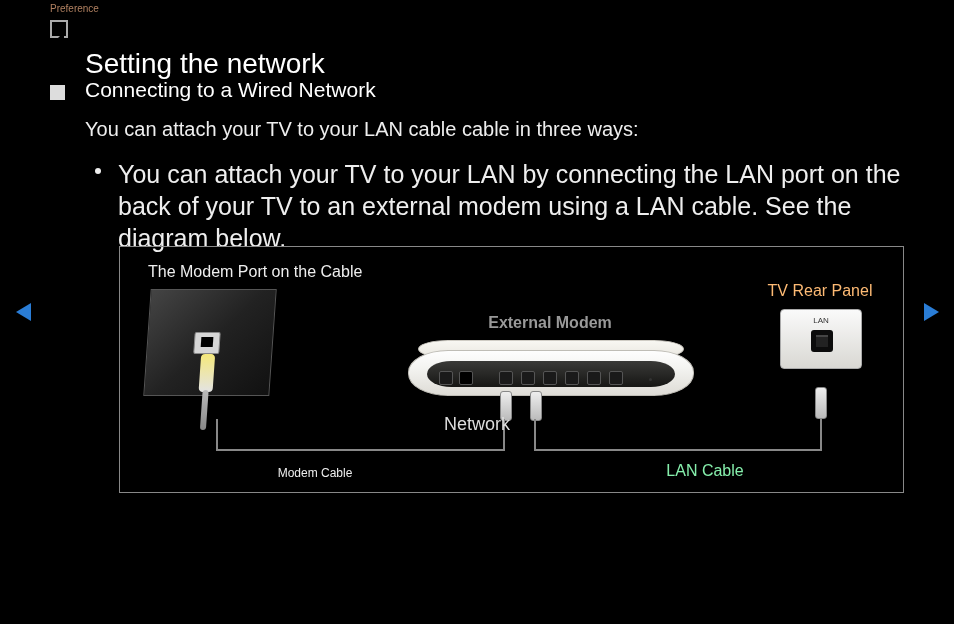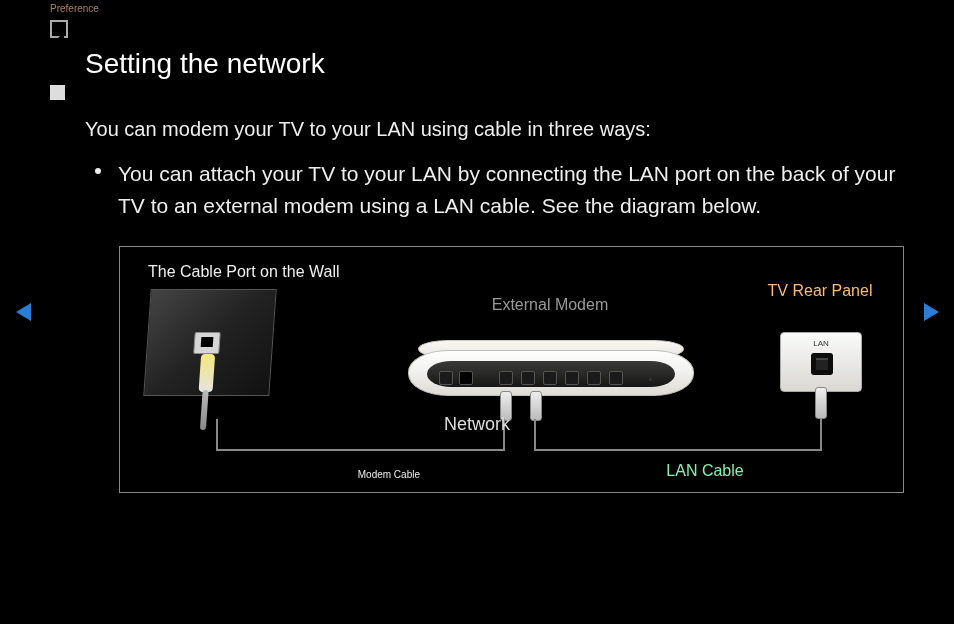--- a/index.html
+++ b/index.html
@@ -11,29 +11,29 @@
   .bookmark-icon::after { content:""; position:absolute; right:2px; bottom:-2px; width:0; height:0; border-left:6px solid transparent; border-bottom:6px solid #000; }
 
   .title { position:absolute; left:85px; top:15px; font-size:28px; font-weight:400; color:#fff;margin-top:33px; }
 
   .square-icon { position:absolute; left:50px; top:85px; width:15px; height:15px; background:#ddd; }
   .subtitle { position:absolute; left:85px; top:78px; font-size:21px; font-weight:500; color:#fff; }
 
   .intro { position:absolute; left:85px; top:118px; font-size:20px; font-weight:300; color:#eee; }
 
   .bullet { position:absolute; left:95px; top:168px; width:6px; height:6px; background:#eee; border-radius:50%; }
-  .bullet-text { position:absolute; left:118px; top:158px; right:40px; font-size:21px; font-weight:300; line-height:32px; color:#eee; }
+  .bullet-text { position:absolute; left:118px; top:158px; right:40px; font-size:25px; font-weight:300; line-height:32px; color:#eee; }
 
   
   .diagram { position:absolute; left:119px; top:246px; width:785px; height:247px; border:1px solid #888; }
 
   .wall-label { position:absolute; left:28px; top:16px; font-size:16px; font-weight:300; color:#eee; }
-  .modem-label { position:absolute; left:300px; top:47px; width:260px; text-align:center; font-size:16px; font-weight:400; color:#999; line-height:22px; }
+  .modem-label { position:absolute; left:300px; top:65px; width:260px; text-align:center; font-size:16px; font-weight:700; color:#999; line-height:22px; }
   .tv-label { position:absolute; left:595px; top:35px; width:210px; text-align:center; font-size:16px; font-weight:300; color:#fdba74; }
-  .modem-cable-label { position:absolute; left:90px; bottom:12px; width:210px; text-align:right; font-size:10px; color:#eee; }
+  .modem-cable-label { position:absolute; left:90px; bottom:12px; width:210px; text-align:center; font-size:12px; color:#eee; }
   .lan-cable-label { position:absolute; left:470px; bottom:12px; width:230px; text-align:center; font-size:16px; color:#86efac; }
 
   
   .wall { position:absolute; left:27px; top:42px; width:126px; height:107px; background:linear-gradient(135deg,#444 0%,#222 50%,#111 100%); border:1px solid #555; transform:skewX(-4deg); }
   .wallport { position:absolute; left:46px; top:42px; width:26px; height:22px; background:#d6d6d6; border:1px solid #888; border-radius:2px; }
   .wallport::after { content:""; position:absolute; left:6px; top:4px; width:12px; height:10px; background:#000; }
   .wall-plug { position:absolute; left:54px; top:64px; width:14px; height:38px; background:linear-gradient(#f5e87a,#e3e3e3); border-radius:4px; }
   .wall-cable { position:absolute; left:58px; top:100px; width:6px; height:40px; background:linear-gradient(#bbb,#888); border-radius:3px; }
 
   
@@ -55,21 +55,21 @@
   
   .cable { position:absolute; background:#888; }
   .c1h { left:96px; top:202px; width:287px; height:2px; }
   .c1vL{ left:96px; top:172px; width:2px; height:32px; }
   .c1vR{ left:383px; top:172px; width:2px; height:32px; }
   .c2h { left:414px; top:202px; width:288px; height:2px; }
   .c2vL{ left:414px; top:172px; width:2px; height:32px; }
   .c2vR{ left:700px; top:172px; width:2px; height:32px; }
 
   
-  .tv-panel { position:absolute; left:660px; top:85px; width:82px; height:60px; background:linear-gradient(#fafafa,#d9d8d3); border:1px solid #aaa; border-radius:4px; box-shadow:3px 3px 6px rgba(0,0,0,.6); }
+  .tv-panel { position:absolute; left:660px; top:62px; width:82px; height:60px; background:linear-gradient(#fafafa,#d9d8d3); border:1px solid #aaa; border-radius:4px; box-shadow:3px 3px 6px rgba(0,0,0,.6); }
   .tv-panel .lbl { position:absolute; width:100%; top:6px; text-align:center; font-size:8px; color:#333; font-weight:400; }
   .tv-port { position:absolute; left:30px; top:20px; width:22px; height:22px; background:#0c0c0c; border-radius:3px; }
   .tv-port::after{content:"";position:absolute;left:5px;top:5px;width:12px;height:10px;background:#222;border-top:2px solid #444;}
   .tv-plug { position:absolute; left:695px; top:140px; width:12px; height:32px; background:linear-gradient(#eee,#bbb); border-radius:3px; border:1px solid #888; }
 
   
   .arrow { position:absolute; top:303px; width:0; height:0; cursor:pointer; }
   .arrow.left { left:16px; border-top:9px solid transparent; border-bottom:9px solid transparent; border-right:15px solid #2a7dd6; }
   .arrow.right { right:15px; border-top:9px solid transparent; border-bottom:9px solid transparent; border-left:15px solid #2a7dd6; }
 
@@ -79,28 +79,29 @@
 <body>
 
 <div class="page">
 
   <div class="crumb">Preference</div>
 
   <div class="bookmark-icon"></div>
   <div class="title">Setting the network</div>
 
   <div class="square-icon"></div>
+  <div class="subtitle">Connecting to a Wired Network</div>
 
-  <div class="intro">You can modem your TV to your LAN using cable in three ways:</div>
+  <div class="intro">You can attach your TV to your LAN cable cable in three ways:</div>
 
   <div class="bullet"></div>
   <div class="bullet-text">You can attach your TV to your LAN by connecting the LAN port on the back of your TV to an external modem using a LAN cable. See the diagram below.</div>
 
   <div class="diagram">
-    <div class="wall-label">The Cable Port on the Wall</div>
+    <div class="wall-label">The Modem Port on the Cable</div>
     <div class="modem-label">
       <span>External Modem</span><br>
     </div>
     <div class="tv-label">TV Rear Panel</div>
 
     <div class="wall">
       <div class="wallport"></div>
       <div class="wall-plug"></div>
       <div class="wall-cable"></div>
     </div>

